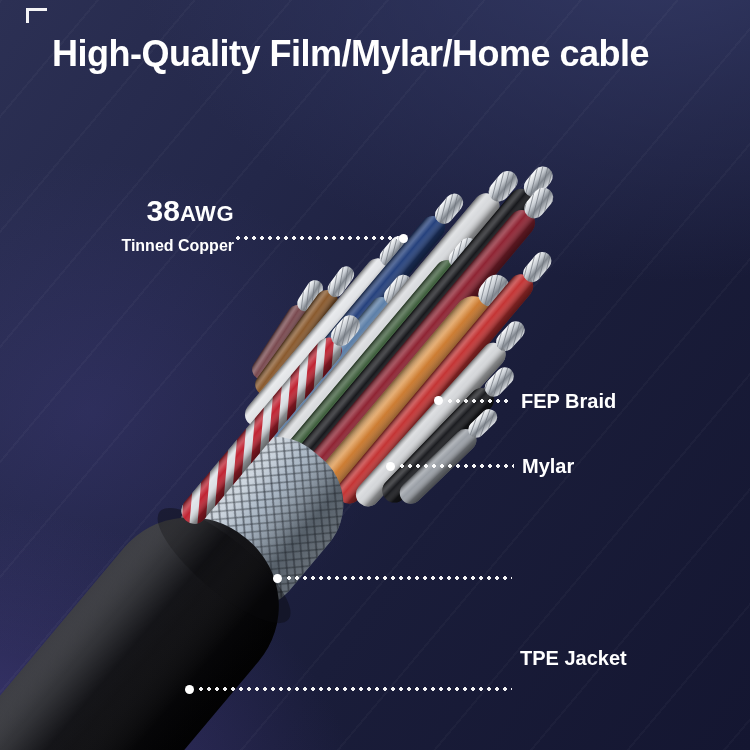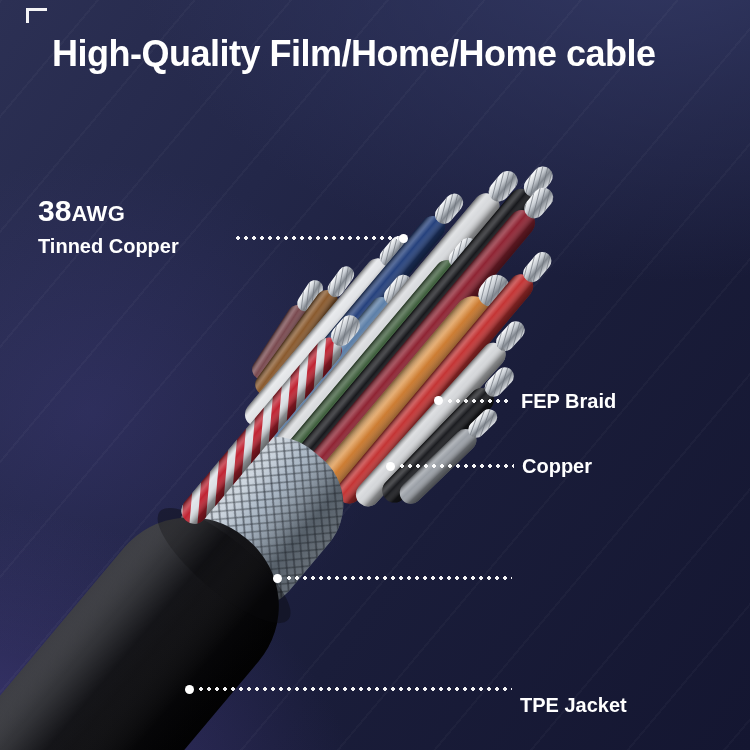--- a/index.html
+++ b/index.html
@@ -19,39 +19,39 @@
   .corner-mark{
     position:absolute;left:26px;top:8px;width:18px;height:12px;
     border-left:3px solid #fff;border-top:3px solid #fff;opacity:.95;
   }
   .title{
     position:absolute;left:52px;top:34px;width:660px;
     font-size:36px;font-weight:800;letter-spacing:-.5px;line-height:1.1;white-space:nowrap;
   }
   .art{position:absolute;inset:0;width:750px;height:750px;}
   .callout{position:absolute;font-size:20px;font-weight:600;line-height:26px;white-space:nowrap;}
-  .awg-block{position:absolute;left:38px;top:194px;width:196px;text-align:left;}
+  .awg-block{position:absolute;left:38px;top:194px;width:196px;text-align:right;}
   .awg-line1{font-size:30px;font-weight:600;line-height:34px;}
   .awg-unit{font-size:22px;font-weight:600;letter-spacing:.5px;}
-  .awg-line2{font-size:20px;font-weight:600;line-height:26px;margin-top:2px;}
+  .awg-line2{font-size:16px;font-weight:600;line-height:26px;margin-top:2px;}
   .leader{
     position:absolute;height:4px;
     background-image:radial-gradient(circle at 2px 2px, rgba(255,255,255,.95) 0 1.6px, transparent 1.9px);
     background-size:8px 4px;background-repeat:repeat-x;
   }
   .dot{position:absolute;width:9px;height:9px;border-radius:50%;background:#fff;}
 </style>
 </head>
 <body>
 
 <div class="stage">
   <div class="streaks"></div>
   <div class="corner-mark"></div>
 
-  <div class="title">High-Quality Film/Home/Home cable</div>
+  <div class="title">High-Quality Film/Mylar/Home cable</div>
 
   <svg class="art" viewBox="0 0 750 750">
     <defs>
       <linearGradient id="cyl" x1="0" y1="0" x2="0" y2="1">
         <stop offset="0" stop-color="#000" stop-opacity=".5"></stop>
         <stop offset=".22" stop-color="#fff" stop-opacity=".22"></stop>
         <stop offset=".4" stop-color="#fff" stop-opacity="0"></stop>
         <stop offset=".78" stop-color="#000" stop-opacity=".38"></stop>
         <stop offset="1" stop-color="#000" stop-opacity=".55"></stop>
       </linearGradient>
@@ -206,21 +206,21 @@
   </div>
   <div class="leader" style="left:236px;top:236px;width:162px;"></div>
   <div class="dot" style="left:399px;top:234px;"></div>
 
   <div class="dot" style="left:434px;top:396px;"></div>
   <div class="leader" style="left:448px;top:399px;width:64px;"></div>
   <div class="callout" style="left:521px;top:388px;">FEP Braid</div>
 
   <div class="dot" style="left:386px;top:462px;"></div>
   <div class="leader" style="left:400px;top:464px;width:114px;"></div>
-  <div class="callout" style="left:522px;top:453px;">Copper</div>
+  <div class="callout" style="left:522px;top:453px;">Mylar</div>
 
   <div class="dot" style="left:273px;top:574px;"></div>
   <div class="leader" style="left:287px;top:576px;width:225px;"></div>
 
   <div class="dot" style="left:185px;top:685px;"></div>
   <div class="leader" style="left:199px;top:687px;width:313px;"></div>
-  <div class="callout" style="left:520px;top:692px;">TPE Jacket</div>
+  <div class="callout" style="left:520px;top:645px;">TPE Jacket</div>
 </div>
 
 </body></html>

